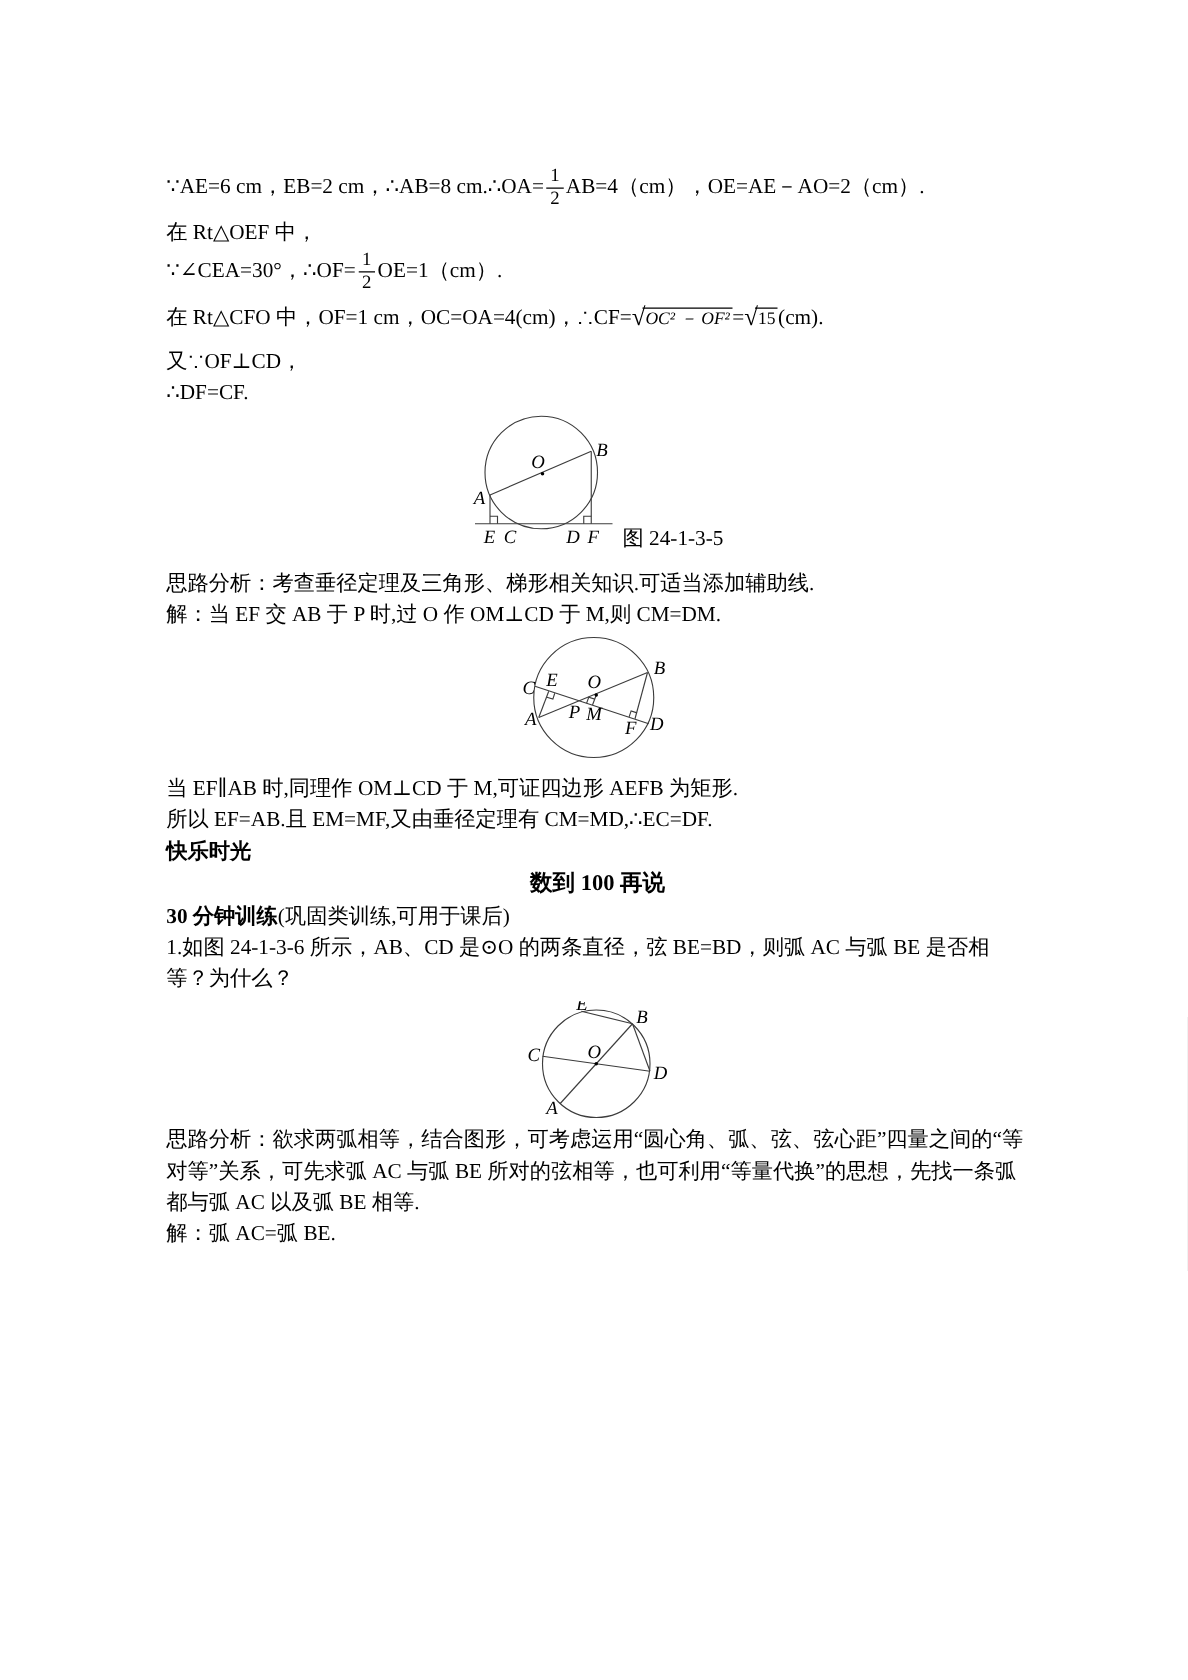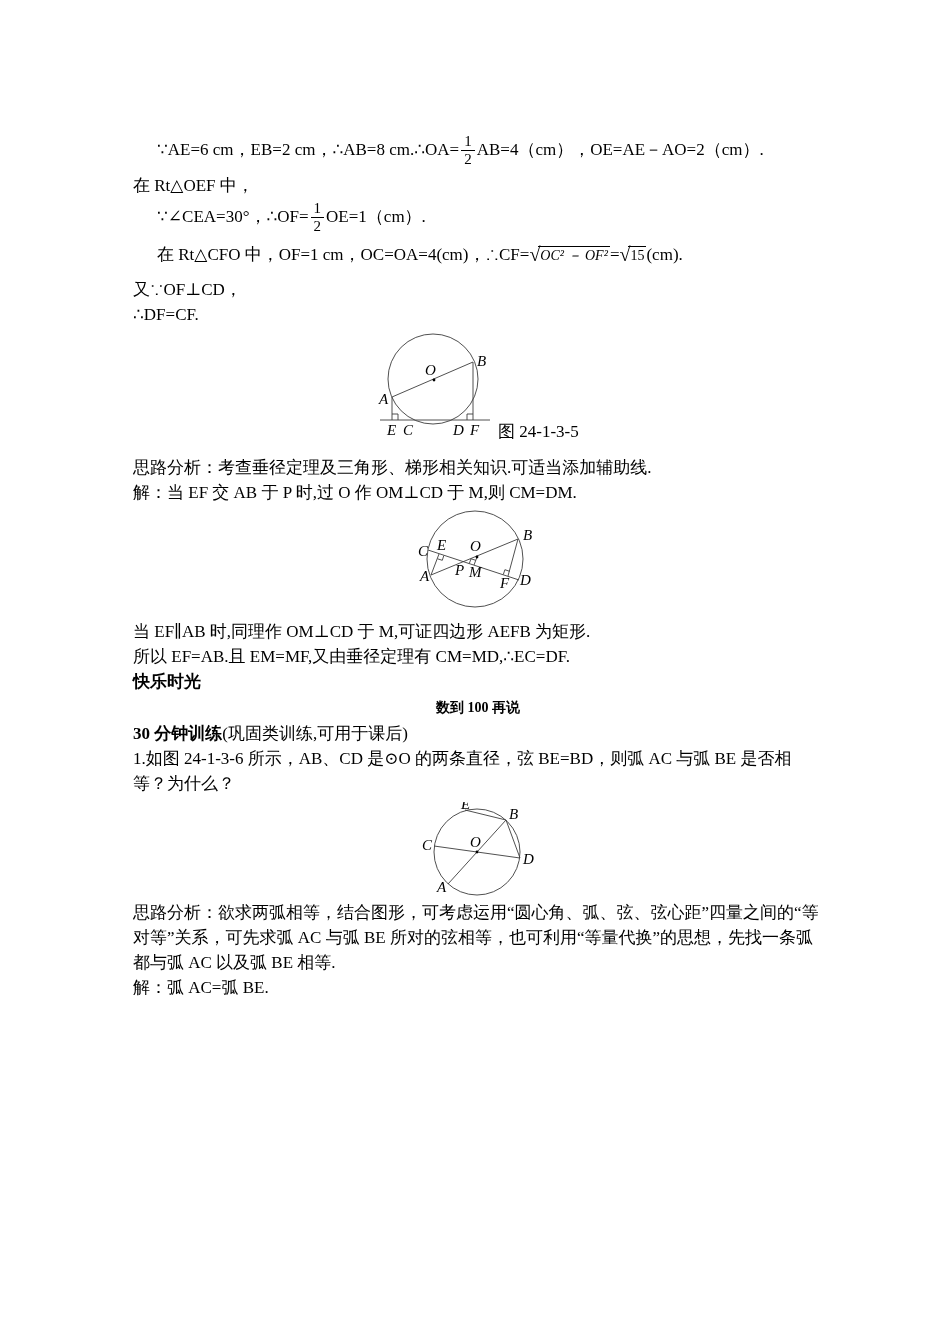--- a/index.html
+++ b/index.html
@@ -4,39 +4,39 @@
 <style>
   html,body{margin:0;padding:0;background:#e8e8e8;}
   .page{
     width:950px;height:1344px;position:relative;background:#ffffff;
     color:#000;font-family:"Liberation Serif","DejaVu Serif",serif;
     margin:0 auto;overflow:hidden;
   }
   .content{position:absolute;left:133px;top:131px;width:690px;
     font-size:17px;line-height:25px;}
   p{margin:0;}
-  .tall{padding:2px 0 4px 0;margin-left:24px;}
+  .tall{padding:2px 0 4px 0;}
   .mt6{margin-top:6px;}
   .mb6{margin-bottom:6px;}
   b{font-weight:bold;}
   
   .frac{display:inline-block;vertical-align:middle;text-align:center;
     font-size:15px;line-height:1.15;padding:0 2px;}
   .frac .num{display:block;border-bottom:1px solid #000;padding:0 3px;}
   .frac .den{display:block;padding:0 3px;}
   
   .sqrt{white-space:nowrap;}
   .rsign{font-size:20px;position:relative;top:1px;}
   .radicand{display:inline-block;border-top:1px solid #000;font-size:14px;
     padding:0 2px;margin-left:-2px;line-height:1.3;vertical-align:baseline;}
   .radicand.it{font-style:italic;}
   
   .center{text-align:center;}
   .story{text-indent:2em;}
-  .joke-title{font-weight:bold;font-size:14px;line-height:27px;}
+  .joke-title{font-weight:bold;font-size:18px;line-height:27px;}
   
   .figrow{display:flex;align-items:flex-end;margin-left:225px;}
   .figrow .cap{margin-left:6px;margin-bottom:9px;line-height:1;}
   .figblock{margin-left:285px;}
   svg{display:block;}
   .plabel{font-style:italic;font-size:15px;font-family:"Liberation Serif","DejaVu Serif",serif;}
   .geo{stroke:#3c3c3c;stroke-width:0.9;fill:none;}
 </style>
 </head>
 <body>

